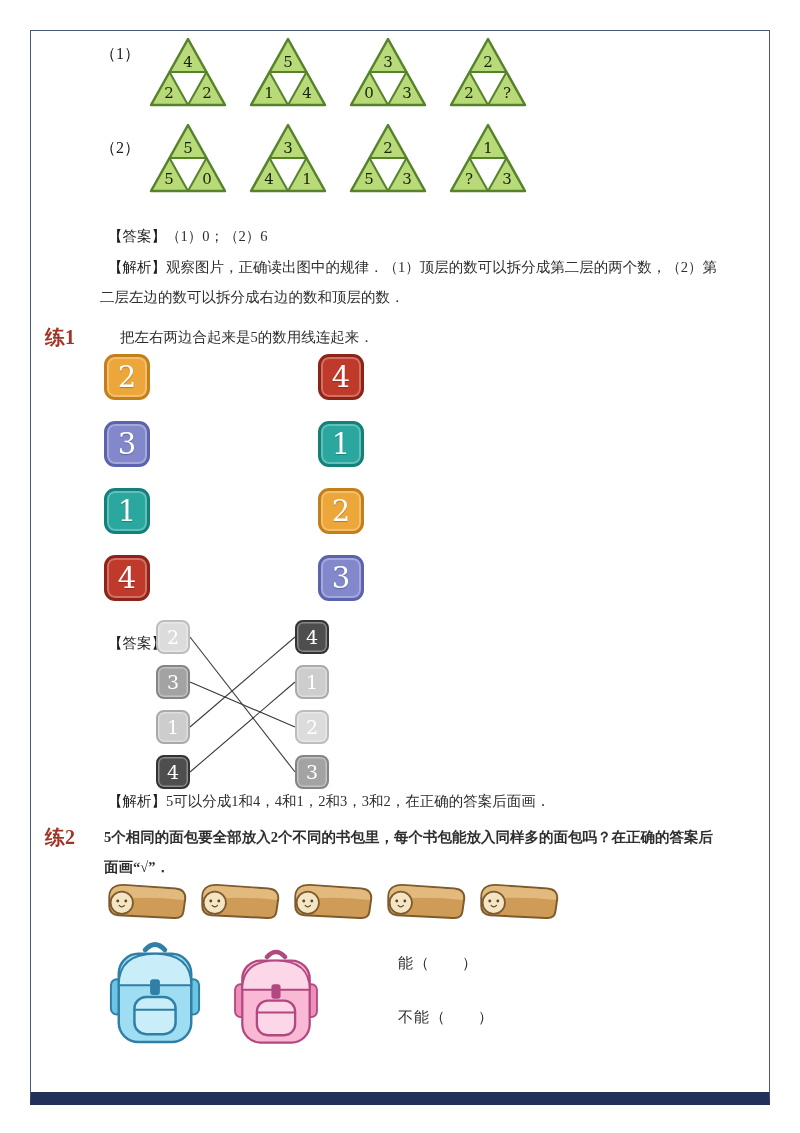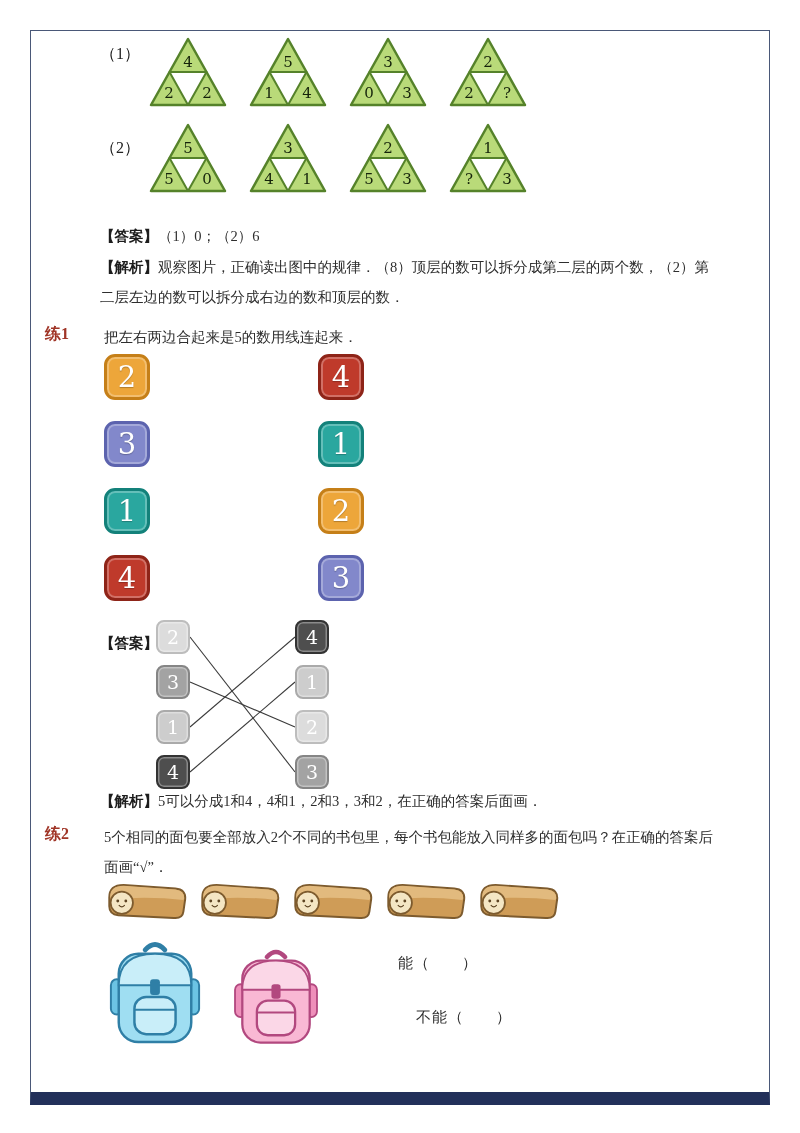--- a/index.html
+++ b/index.html
@@ -28,22 +28,22 @@
     font-family:"DejaVu Serif",serif; text-align:center;
   }
   .tri .t  { left:0; right:0; top:17px; }
   .tri .bl { left:12px; top:48px; width:18px; }
   .tri .br { left:50px; top:48px; width:18px; }
 
   .part-label { font-size:16px; color:#222; }
 
   
   .sheet-text { font-size:14.5px; color:#2e2e2e; line-height:30px; }
-  .blk-label { font-weight:bold; color:#1d1d1d; }
-  .practice-label { font-size:16px; font-weight:bold; color:#a03527; }
+  .blk-label { font-weight:normal; color:#1d1d1d;margin-left:8px; }
+  .practice-label { font-size:20px; font-weight:bold; color:#a03527; }
 
   
   .card {
     position:absolute; width:46px; height:46px;
     border:3px solid; border-radius:11px;
     display:flex; align-items:center; justify-content:center;
     box-shadow:inset 0 0 0 2px rgba(255,255,255,0.28);
   }
   .card span {
     color:#fff; font-size:29px; line-height:1;
@@ -151,25 +151,25 @@
       </svg>
     <span class="t">1</span>
     <span class="bl">?</span>
     <span class="br">3</span>
   </div>
 
   <div class="abs sheet-text" style="left:100px; top:221px;">
     <span class="blk-label">【答案】</span><span>（1）0；（2）6</span>
   </div>
   <div class="abs sheet-text" style="left:100px; top:252px; width:618px;">
-    <span class="blk-label">【解析】</span><span>观察图片，正确读出图中的规律．（8）顶层的数可以拆分成第二层的两个数，（2）第二层左边的数可以拆分成右边的数和顶层的数．</span>
+    <span class="blk-label">【解析】</span><span>观察图片，正确读出图中的规律．（1）顶层的数可以拆分成第二层的两个数，（2）第二层左边的数可以拆分成右边的数和顶层的数．</span>
   </div>
 
   <span class="abs practice-label" style="left:45px; top:324px;">练1</span>
-  <span class="abs sheet-text" style="left:104px; top:322px;text-align:center;">把左右两边合起来是5的数用线连起来．</span>
+  <span class="abs sheet-text" style="left:120px; top:322px;text-align:center;">把左右两边合起来是5的数用线连起来．</span>
 
   <div class="card" style="left: 104px; top: 354px; background: rgb(237, 166, 58); border-color: rgb(197, 127, 24);">
     <span>2</span>
     </div>
   <div class="card" style="left: 104px; top: 421px; background: rgb(130, 136, 203); border-color: rgb(92, 99, 174);">
     <span>3</span>
     </div>
   <div class="card" style="left: 104px; top: 488px; background: rgb(42, 167, 159); border-color: rgb(19, 129, 122);">
     <span>1</span>
     </div>
@@ -223,21 +223,21 @@
     </div>
   <div class="mini" style="left: 295px; top: 755px; background: rgb(163, 163, 163); border-color: rgb(133, 133, 133);">
     <span>3</span>
     </div>
 
   <div class="abs sheet-text" style="left:100px; top:786px; width:618px;">
     <span class="blk-label">【解析】</span><span>5可以分成1和4，4和1，2和3，3和2，在正确的答案后面画．</span>
   </div>
 
   <span class="abs practice-label" style="left:45px; top:824px;">练2</span>
-  <div class="abs sheet-text" style="left:104px; top:822px; width:616px;">5个相同的面包要全部放入2个不同的书包里，每个书包能放入同样多的面包吗？在正确的答案后面画“√”．</div>
+  <div class="abs sheet-text" style="left:104px; top:822px; width:616px;font-weight:bold;">5个相同的面包要全部放入2个不同的书包里，每个书包能放入同样多的面包吗？在正确的答案后面画“√”．</div>
 
   <span class="abs" style="left:100px; top:876px;"><svg width="90" height="50" viewBox="0 0 100 56">
         <use href="#bread-shape"></use>
       </svg></span>
   <span class="abs" style="left:193px; top:876px;"><svg width="90" height="50" viewBox="0 0 100 56">
         <use href="#bread-shape"></use>
       </svg></span>
   <span class="abs" style="left:286px; top:876px;"><svg width="90" height="50" viewBox="0 0 100 56">
         <use href="#bread-shape"></use>
       </svg></span>
@@ -267,14 +267,14 @@
       <rect x="83" y="42" width="12" height="36" rx="6" fill="#ee8fba" stroke="#b2487f" stroke-width="2"></rect>
       <rect x="13" y="16" width="74" height="90" rx="20" fill="#f9b8d4" stroke="#b2487f" stroke-width="2.5"></rect>
       <path d="M13 48 Q13 16 50 16 Q87 16 87 48 Z" fill="#fbd7e7" stroke="#b2487f" stroke-width="2"></path>
       <rect x="45" y="42" width="10" height="16" rx="3" fill="#b2487f"></rect>
       <rect x="29" y="60" width="42" height="38" rx="12" fill="#fbd7e7" stroke="#b2487f" stroke-width="2.5"></rect>
       <path d="M29 73 L71 73" stroke="#b2487f" stroke-width="2"></path>
     </svg>
   </span>
 
   <span class="abs options-text" style="left:398px; top:954px;">能（　　）</span>
-  <span class="abs options-text" style="left:416px; top:1008px;">不能（　　）</span>
+  <span class="abs options-text" style="left:398px; top:1008px;">不能（　　）</span>
 </div>
 
 </body></html>

